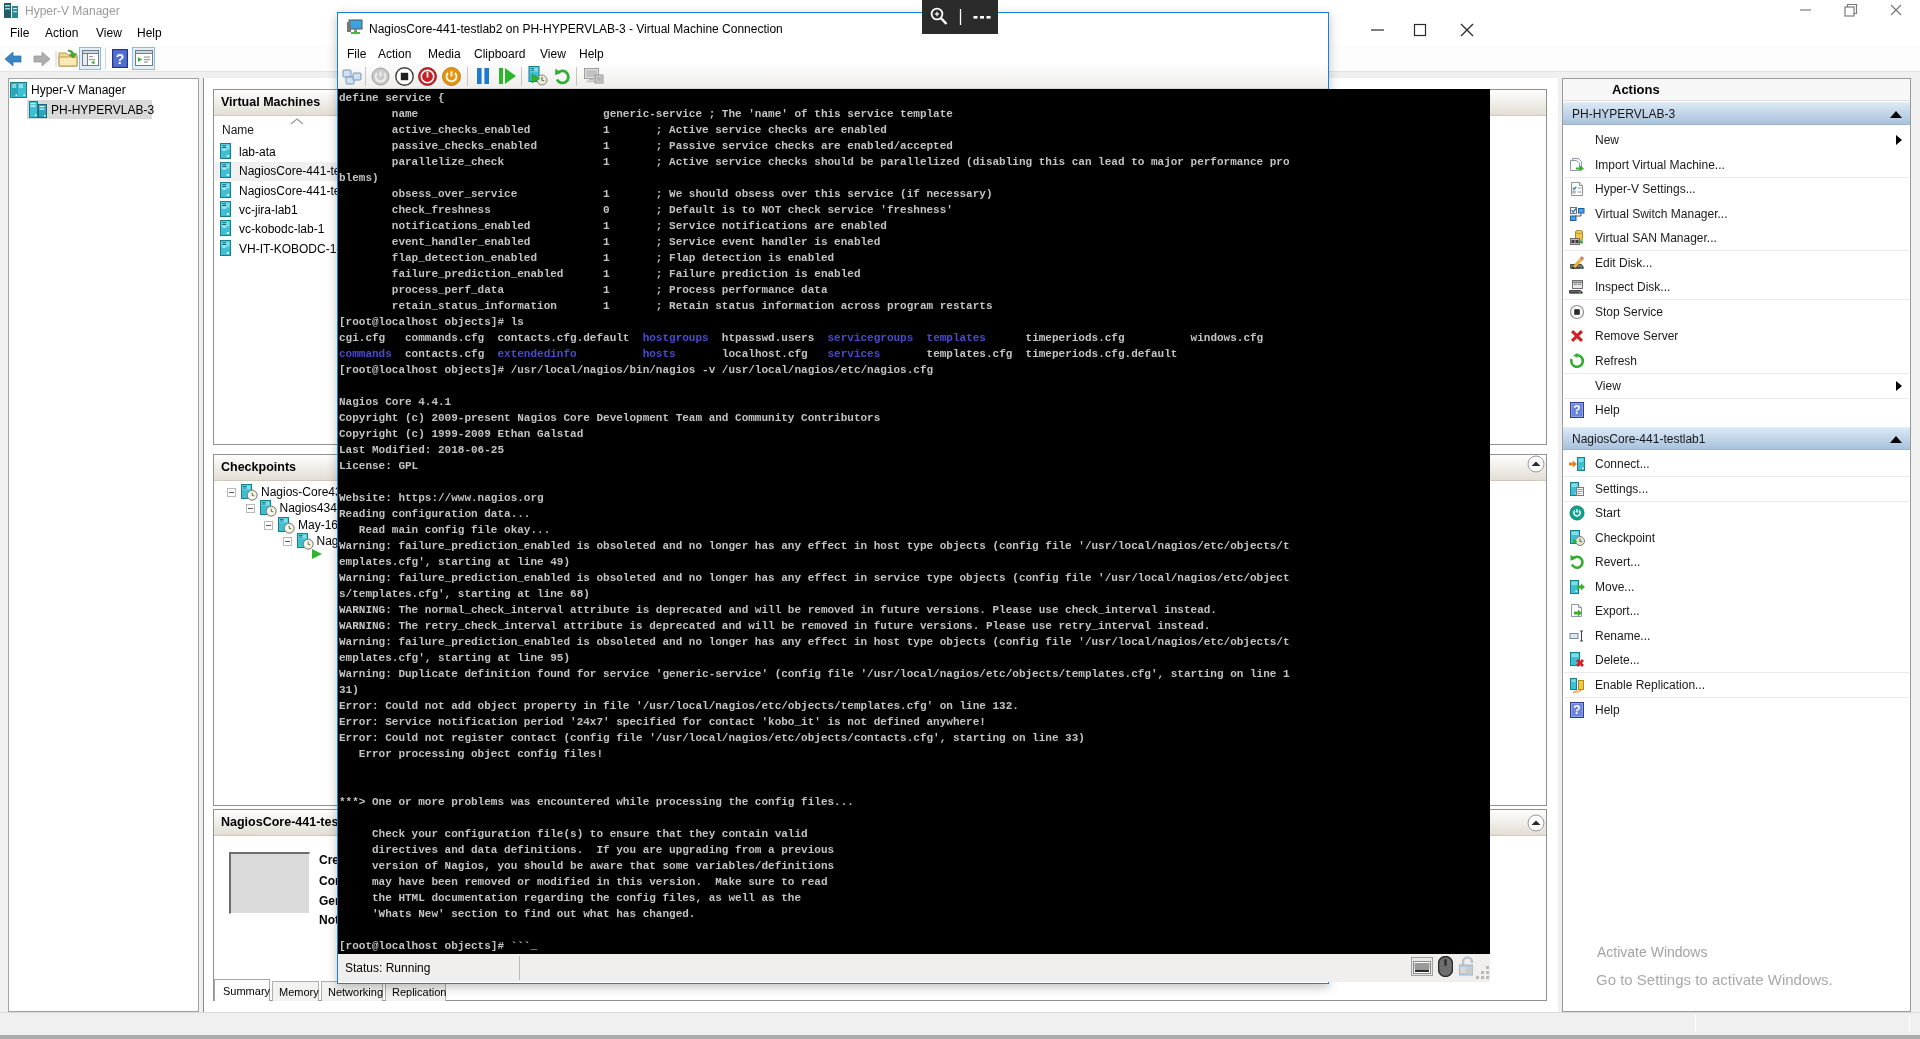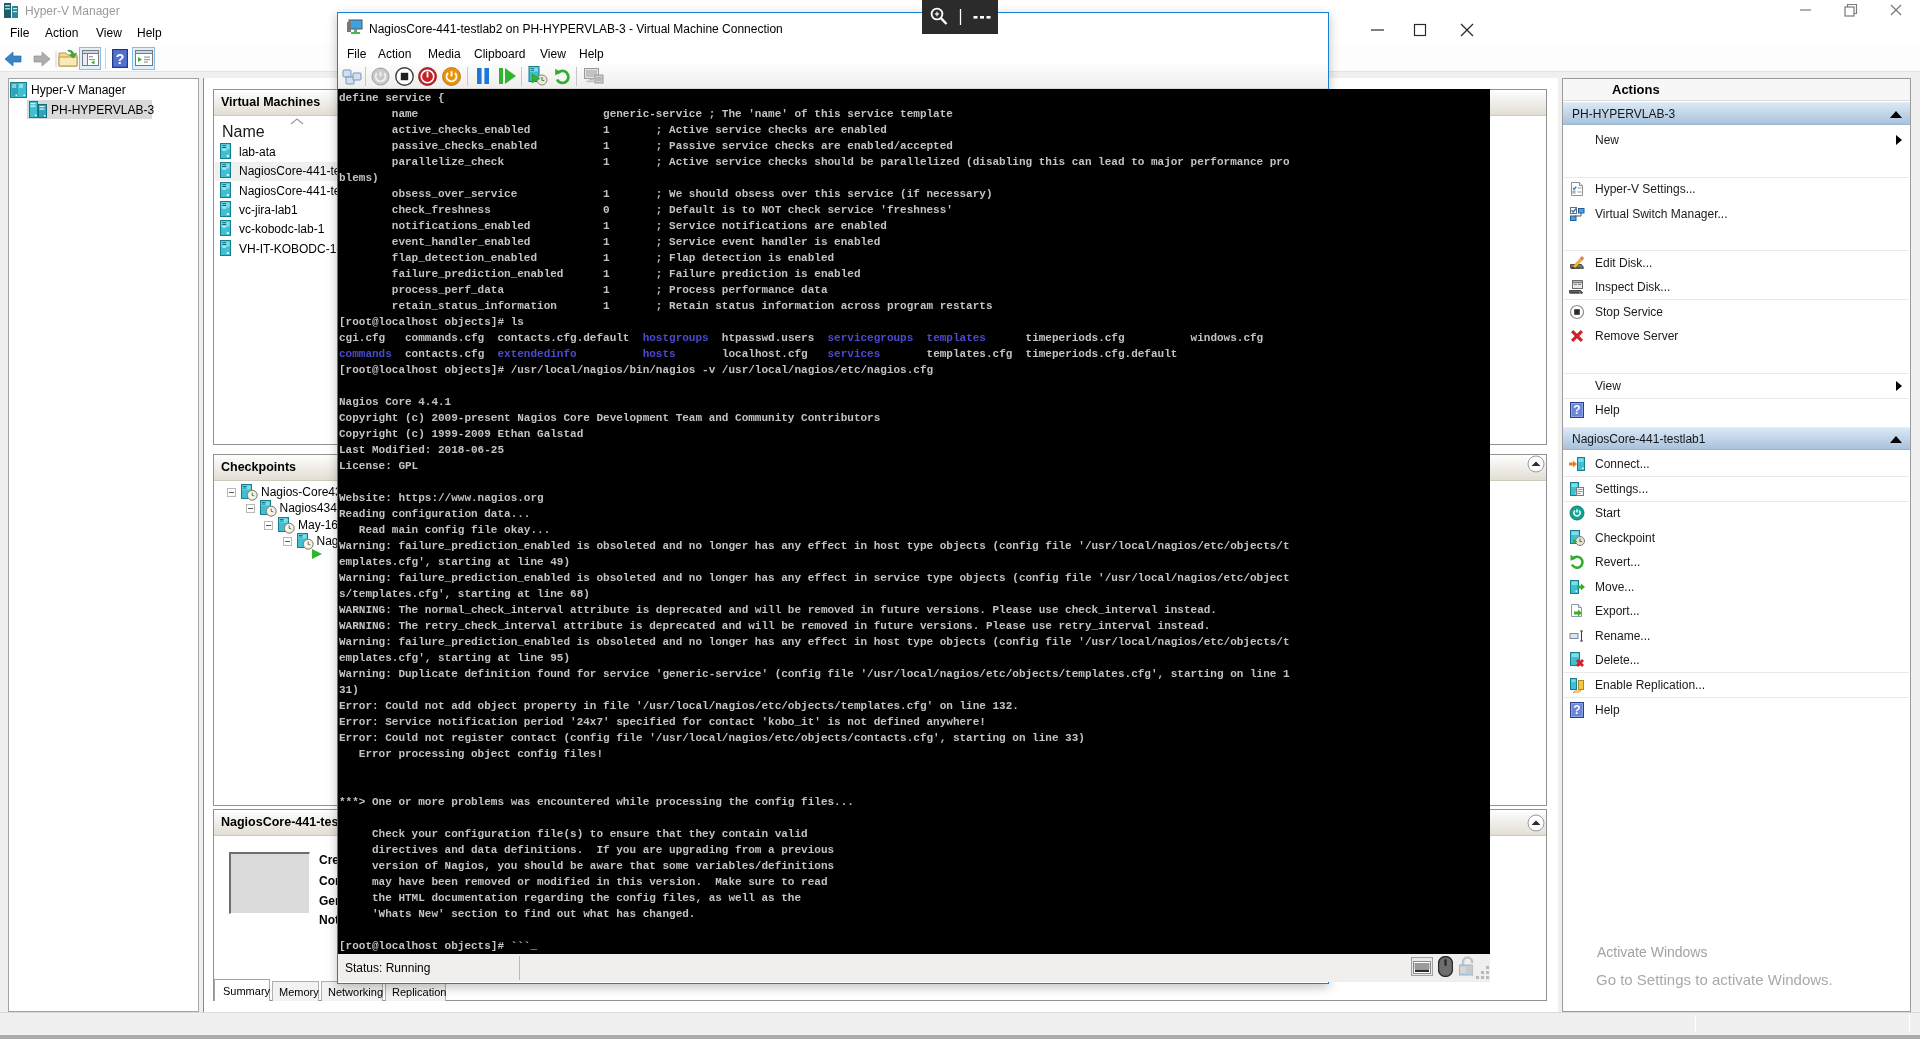--- a/index.html
+++ b/index.html
@@ -144,21 +144,21 @@
       <rect x="10.5" y="7.5" width="5" height="1.2" fill="#d9f6f9"></rect>
 <rect x="15" y="14" width="1.6" height="1.6" fill="#d9f6f9"></rect>
 </svg>
 <div class="row12" style="left:42px;top:24px">PH-HYPERVLAB-3</div>
 </div>
 <div id="middle">
 <div class="mbox" style="top:11px;height:356px">
 <div class="mhead">
         <span>Virtual Machines</span>
       </div>
-<div class="abs" style="left:8px;top:33px;font-size:16px;color:#1a1a1a">Name</div>
+<div class="abs" style="left:8px;top:33px;font-size:12px;color:#1a1a1a">Name</div>
 <svg class="abs" style="left:76px;top:28px" width="14" height="7" viewBox="0 0 14 7">
         <path d="M1 6 L7 1 L13 6" fill="none" stroke="#9a9a9a" stroke-width="1.2"></path>
       </svg>
 <div class="abs" style="left:1px;top:72px;width:160px;height:19px;background:#f0f0f0"></div>
 <svg class="abs" style="left:6px;top:53.0px" width="17" height="16" viewBox="0 0 17 16">
 <rect x="0.5" y="0.5" width="10" height="15" fill="#3fbfd2" stroke="#157f8e"></rect>
 <rect x="1.5" y="1.5" width="8" height="5" fill="#7edfeb"></rect>
 <rect x="2.2" y="2.2" width="4" height="1" fill="#0e6875"></rect>
 <rect x="2.2" y="4" width="4" height="1" fill="#0e6875"></rect>
 <rect x="2.2" y="6.5" width="4" height="1" fill="#eafcfd"></rect>
@@ -312,40 +312,59 @@
       <span>Actions</span>
     </div>
 <div class="secband" style="top:23px">
       <span>PH-HYPERVLAB-3</span>
       <div class="tri"></div>
     </div>
 <div class="aitem" style="top:49.0px">
       <span class="lbl">New</span>
       <div class="sub"></div>
     </div>
+<div class="aitem" style="top:73.5px">
+      <span class="lbl">Import Virtual Machine...</span>
+      <span class="ico"><svg viewBox="0 0 16 16" width="16" height="16">
+<path d="M3.5 1.5 h6 l3 3 v7 h-9 z" fill="#f4f7fb" stroke="#8a99ad"></path>
+<path d="M1.5 3.5 h6 l3 3 v7 h-9 z" fill="#fff" stroke="#8a99ad"></path>
+<path d="M7 10.5 L11 10.5 L11 8.5 L15 11.5 L11 14.5 L11 12.5 L7 12.5 Z" fill="#3fae2a"></path>
+</svg></span>
+    </div>
 <div class="asep" style="top:97.6px"></div>
 <div class="aitem" style="top:98.1px">
       <span class="lbl">Hyper-V Settings...</span>
       <span class="ico"><svg viewBox="0 0 16 16" width="16" height="16">
 <path d="M2.5 1.5 h8 l3 3 v10 h-11 z" fill="#fff" stroke="#909090"></path>
 <path d="M10.5 1.5 v3 h3" fill="#e8e8e8" stroke="#909090"></path>
 <path d="M4 7 l1.2 1.2 2-2.4" stroke="#2f7fd0" stroke-width="1.4" fill="none"></path>
 <rect x="8.5" y="6.5" width="4" height="1" fill="#9a9a9a"></rect>
 <rect x="4" y="10" width="2" height="2" fill="none" stroke="#9a9a9a"></rect>
 <rect x="8.5" y="10.5" width="4" height="1" fill="#9a9a9a"></rect>
 </svg></span>
     </div>
 <div class="aitem" style="top:122.7px">
       <span class="lbl">Virtual Switch Manager...</span>
       <span class="ico"><svg viewBox="0 0 16 16" width="16" height="16">
 <rect x="1.5" y="1.5" width="6" height="6" fill="#fff" stroke="#6f6f6f"></rect>
 <path d="M2.5 4.2 l1.8 1.8 2.8-3.4" stroke="#2f7fd0" stroke-width="1.6" fill="none"></path>
 <rect x="9.5" y="2.5" width="5.5" height="4.5" fill="#4ba0e8" stroke="#1f5f9e"></rect>
 <rect x="1.5" y="10" width="5.5" height="4.5" fill="#4ba0e8" stroke="#1f5f9e"></rect>
 <path d="M12 7 v3 h-6" stroke="#555" fill="none"></path>
+</svg></span>
+    </div>
+<div class="aitem" style="top:147.2px">
+      <span class="lbl">Virtual SAN Manager...</span>
+      <span class="ico"><svg viewBox="0 0 16 16" width="16" height="16">
+<path d="M6.5 2 a3.5 1.4 0 0 1 7 0 v7 a3.5 1.4 0 0 1 -7 0 z" fill="#f2c744" stroke="#b08a1e"></path>
+<ellipse cx="10" cy="2" rx="3.5" ry="1.4" fill="#f8dd7f" stroke="#b08a1e"></ellipse>
+<rect x="1.5" y="8.5" width="9" height="6" fill="#b9b9b9" stroke="#6e6e6e"></rect>
+<rect x="2.5" y="10" width="3" height="3" fill="#3c3c3c"></rect>
+          <rect x="6.5" y="10" width="3" height="3" fill="#3c3c3c"></rect>
+<rect x="11" y="10.5" width="3" height="3" fill="#45b049"></rect>
 </svg></span>
     </div>
 <div class="asep" style="top:171.2px"></div>
 <div class="aitem" style="top:171.8px">
       <span class="lbl">Edit Disk...</span>
       <span class="ico"><svg viewBox="0 0 16 16" width="16" height="16">
 <path d="M1.5 9.5 h11 l2 3 h-13 z" fill="#777" stroke="#4a4a4a"></path>
 <rect x="1.5" y="12.5" width="13" height="1.5" fill="#555"></rect>
 <circle cx="12" cy="13" r="0.8" fill="#59c148"></circle>
 <path d="M4 11.5 L11.5 3 L13.5 4.8 L6 13 Z" fill="#f0b93c" stroke="#c58e22" stroke-width="0.6"></path>
@@ -370,20 +389,27 @@
       <span class="lbl">Stop Service</span>
       <span class="ico"><svg viewBox="0 0 16 16" width="16" height="16">
 <circle cx="8" cy="8" r="6.5" fill="#fff" stroke="#8c8c8c" stroke-width="1.2"></circle>
 <rect x="5.2" y="5.2" width="5.6" height="5.6" fill="#2b2b2b"></rect>
 </svg></span>
     </div>
 <div class="aitem" style="top:245.4px">
       <span class="lbl">Remove Server</span>
       <span class="ico"><svg viewBox="0 0 16 16" width="16" height="16">
 <path d="M2 4.2 L4.2 2 L8 5.8 L11.8 2 L14 4.2 L10.2 8 L14 11.8 L11.8 14 L8 10.2 L4.2 14 L2 11.8 L5.8 8 Z" fill="#cf2127"></path>
+</svg></span>
+    </div>
+<div class="aitem" style="top:270.0px">
+      <span class="lbl">Refresh</span>
+      <span class="ico"><svg viewBox="0 0 16 16" width="16" height="16">
+<path d="M8 2.2 A5.8 5.8 0 1 1 2.6 6" fill="none" stroke="#2fae2f" stroke-width="2.6"></path>
+<path d="M8.5 0 L8.5 5 L4.3 2.6 Z" fill="#2fae2f"></path>
 </svg></span>
     </div>
 <div class="asep" style="top:294.0px"></div>
 <div class="aitem" style="top:294.5px">
       <span class="lbl">View</span>
       <div class="sub"></div>
     </div>
 <div class="asep" style="top:318.6px"></div>
 <div class="aitem" style="top:319.1px">
       <span class="lbl">Help</span>

